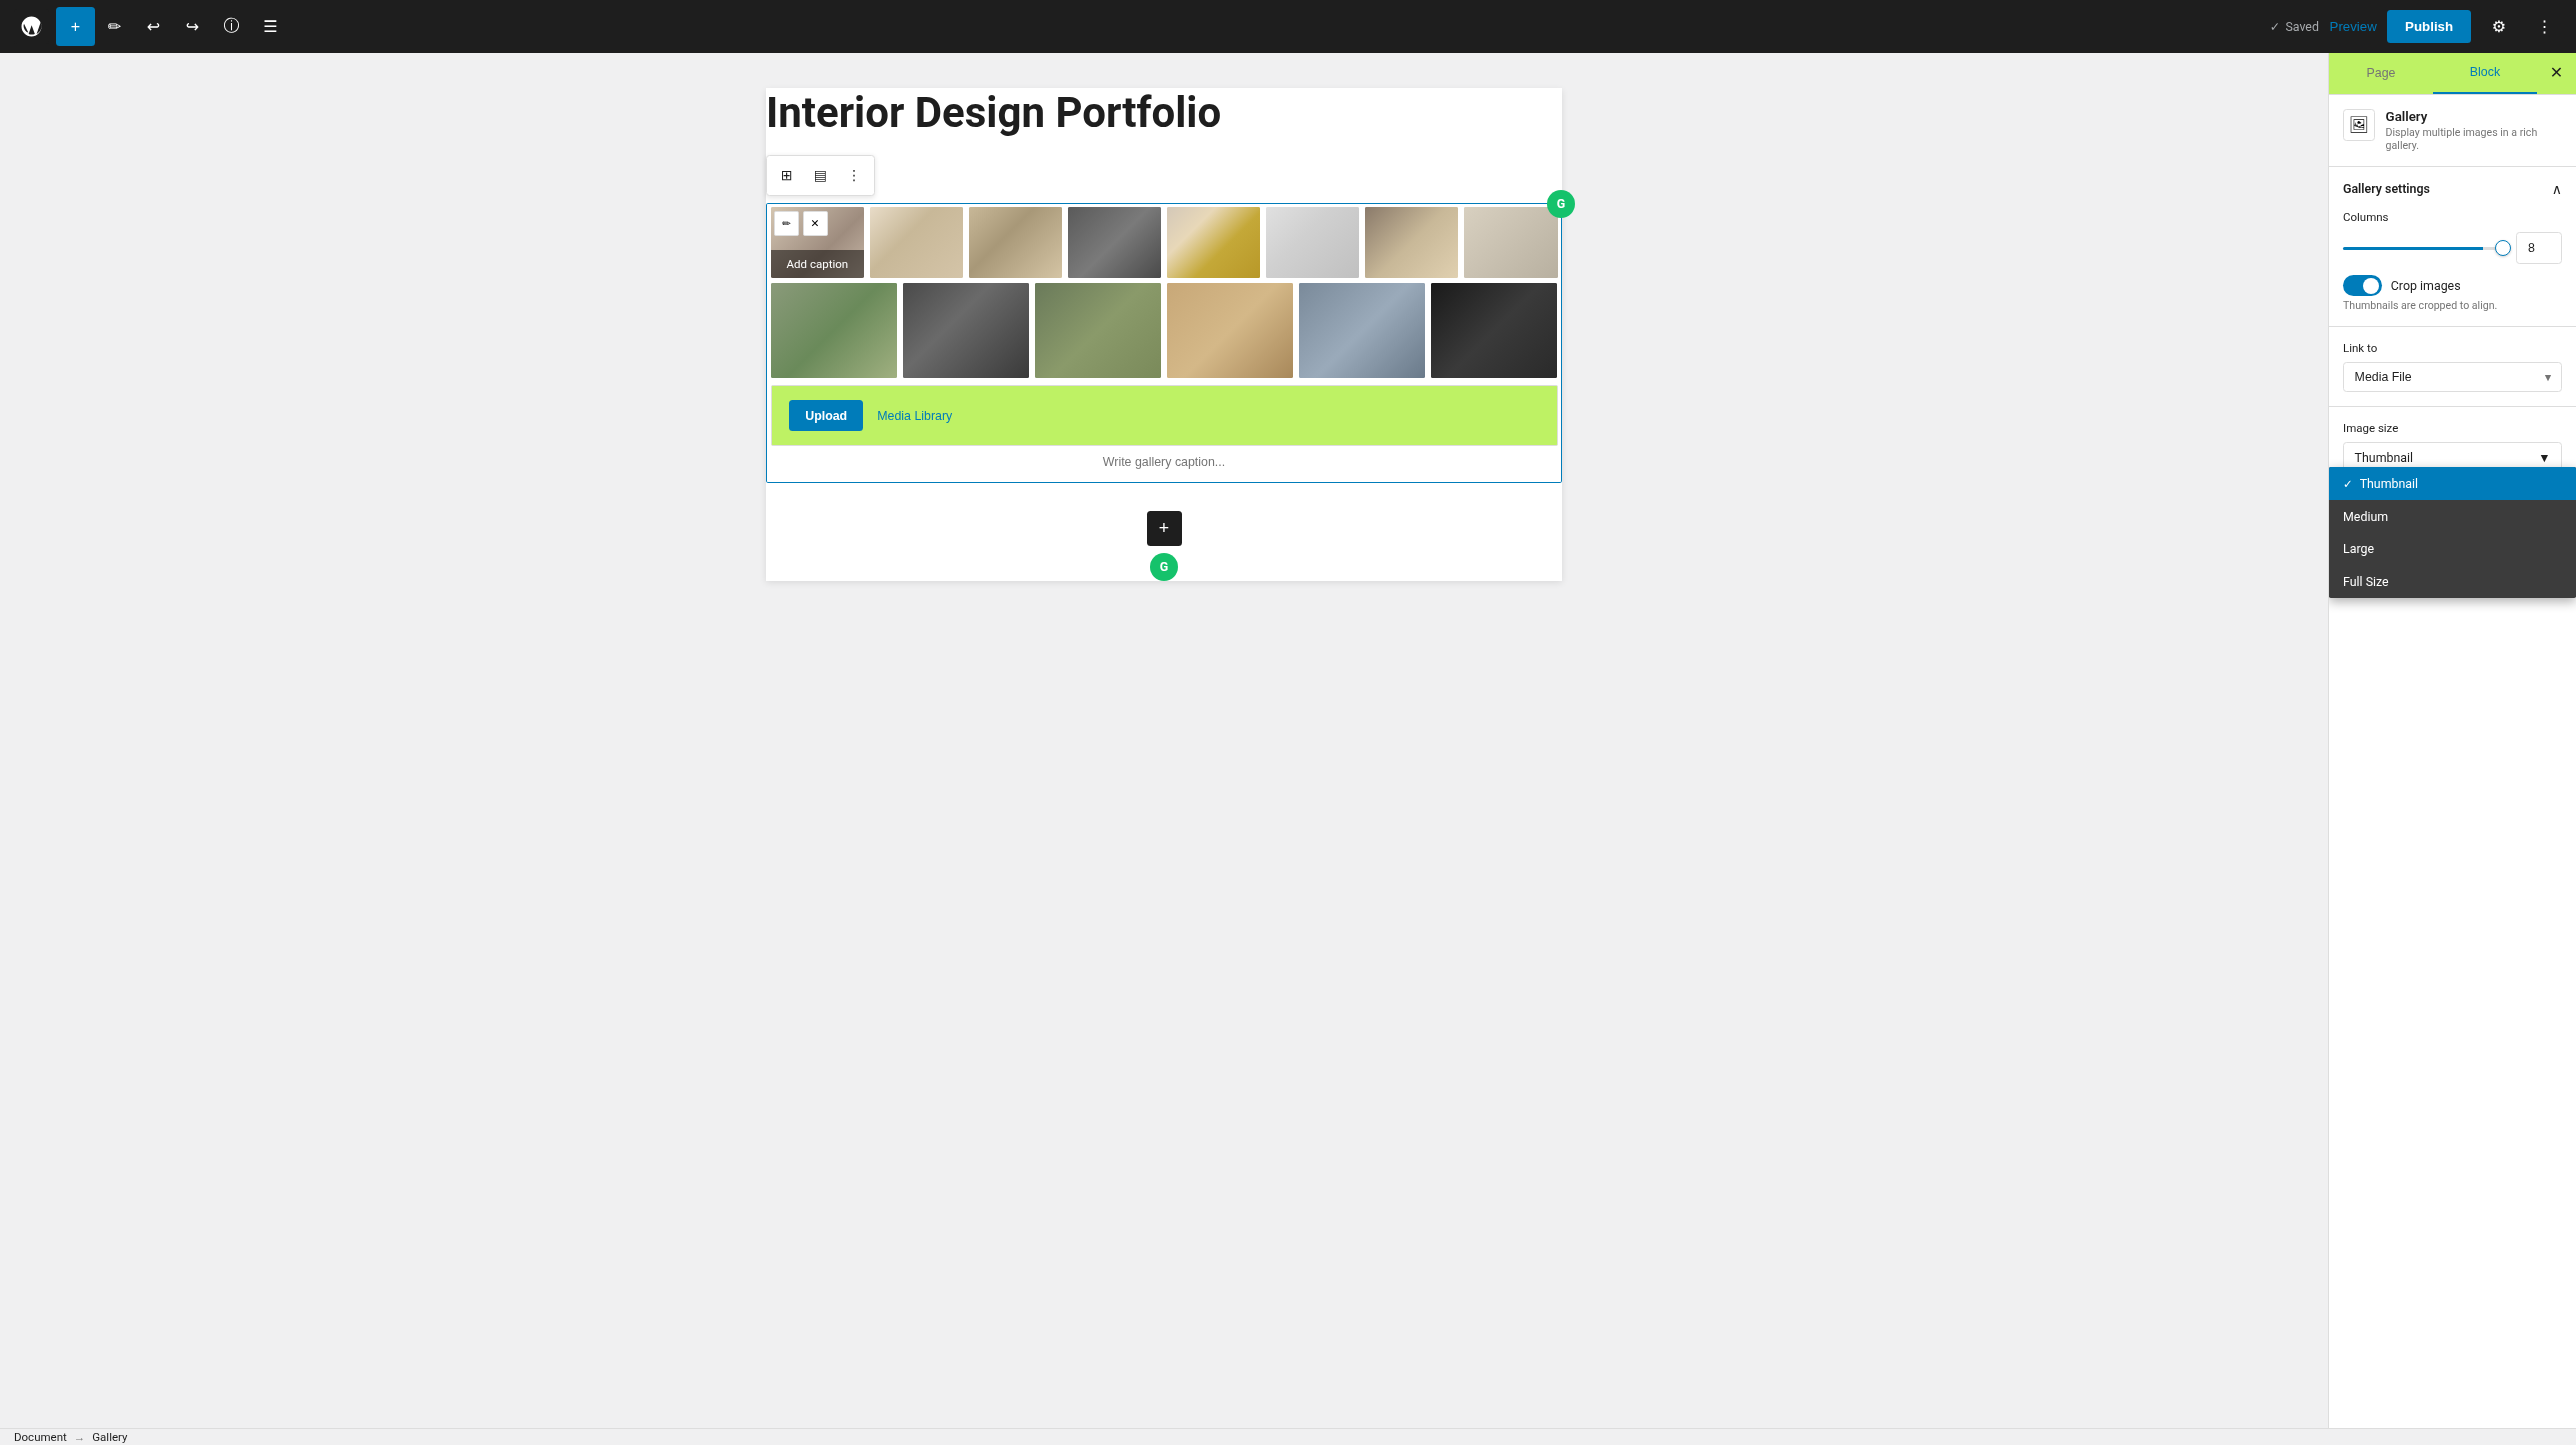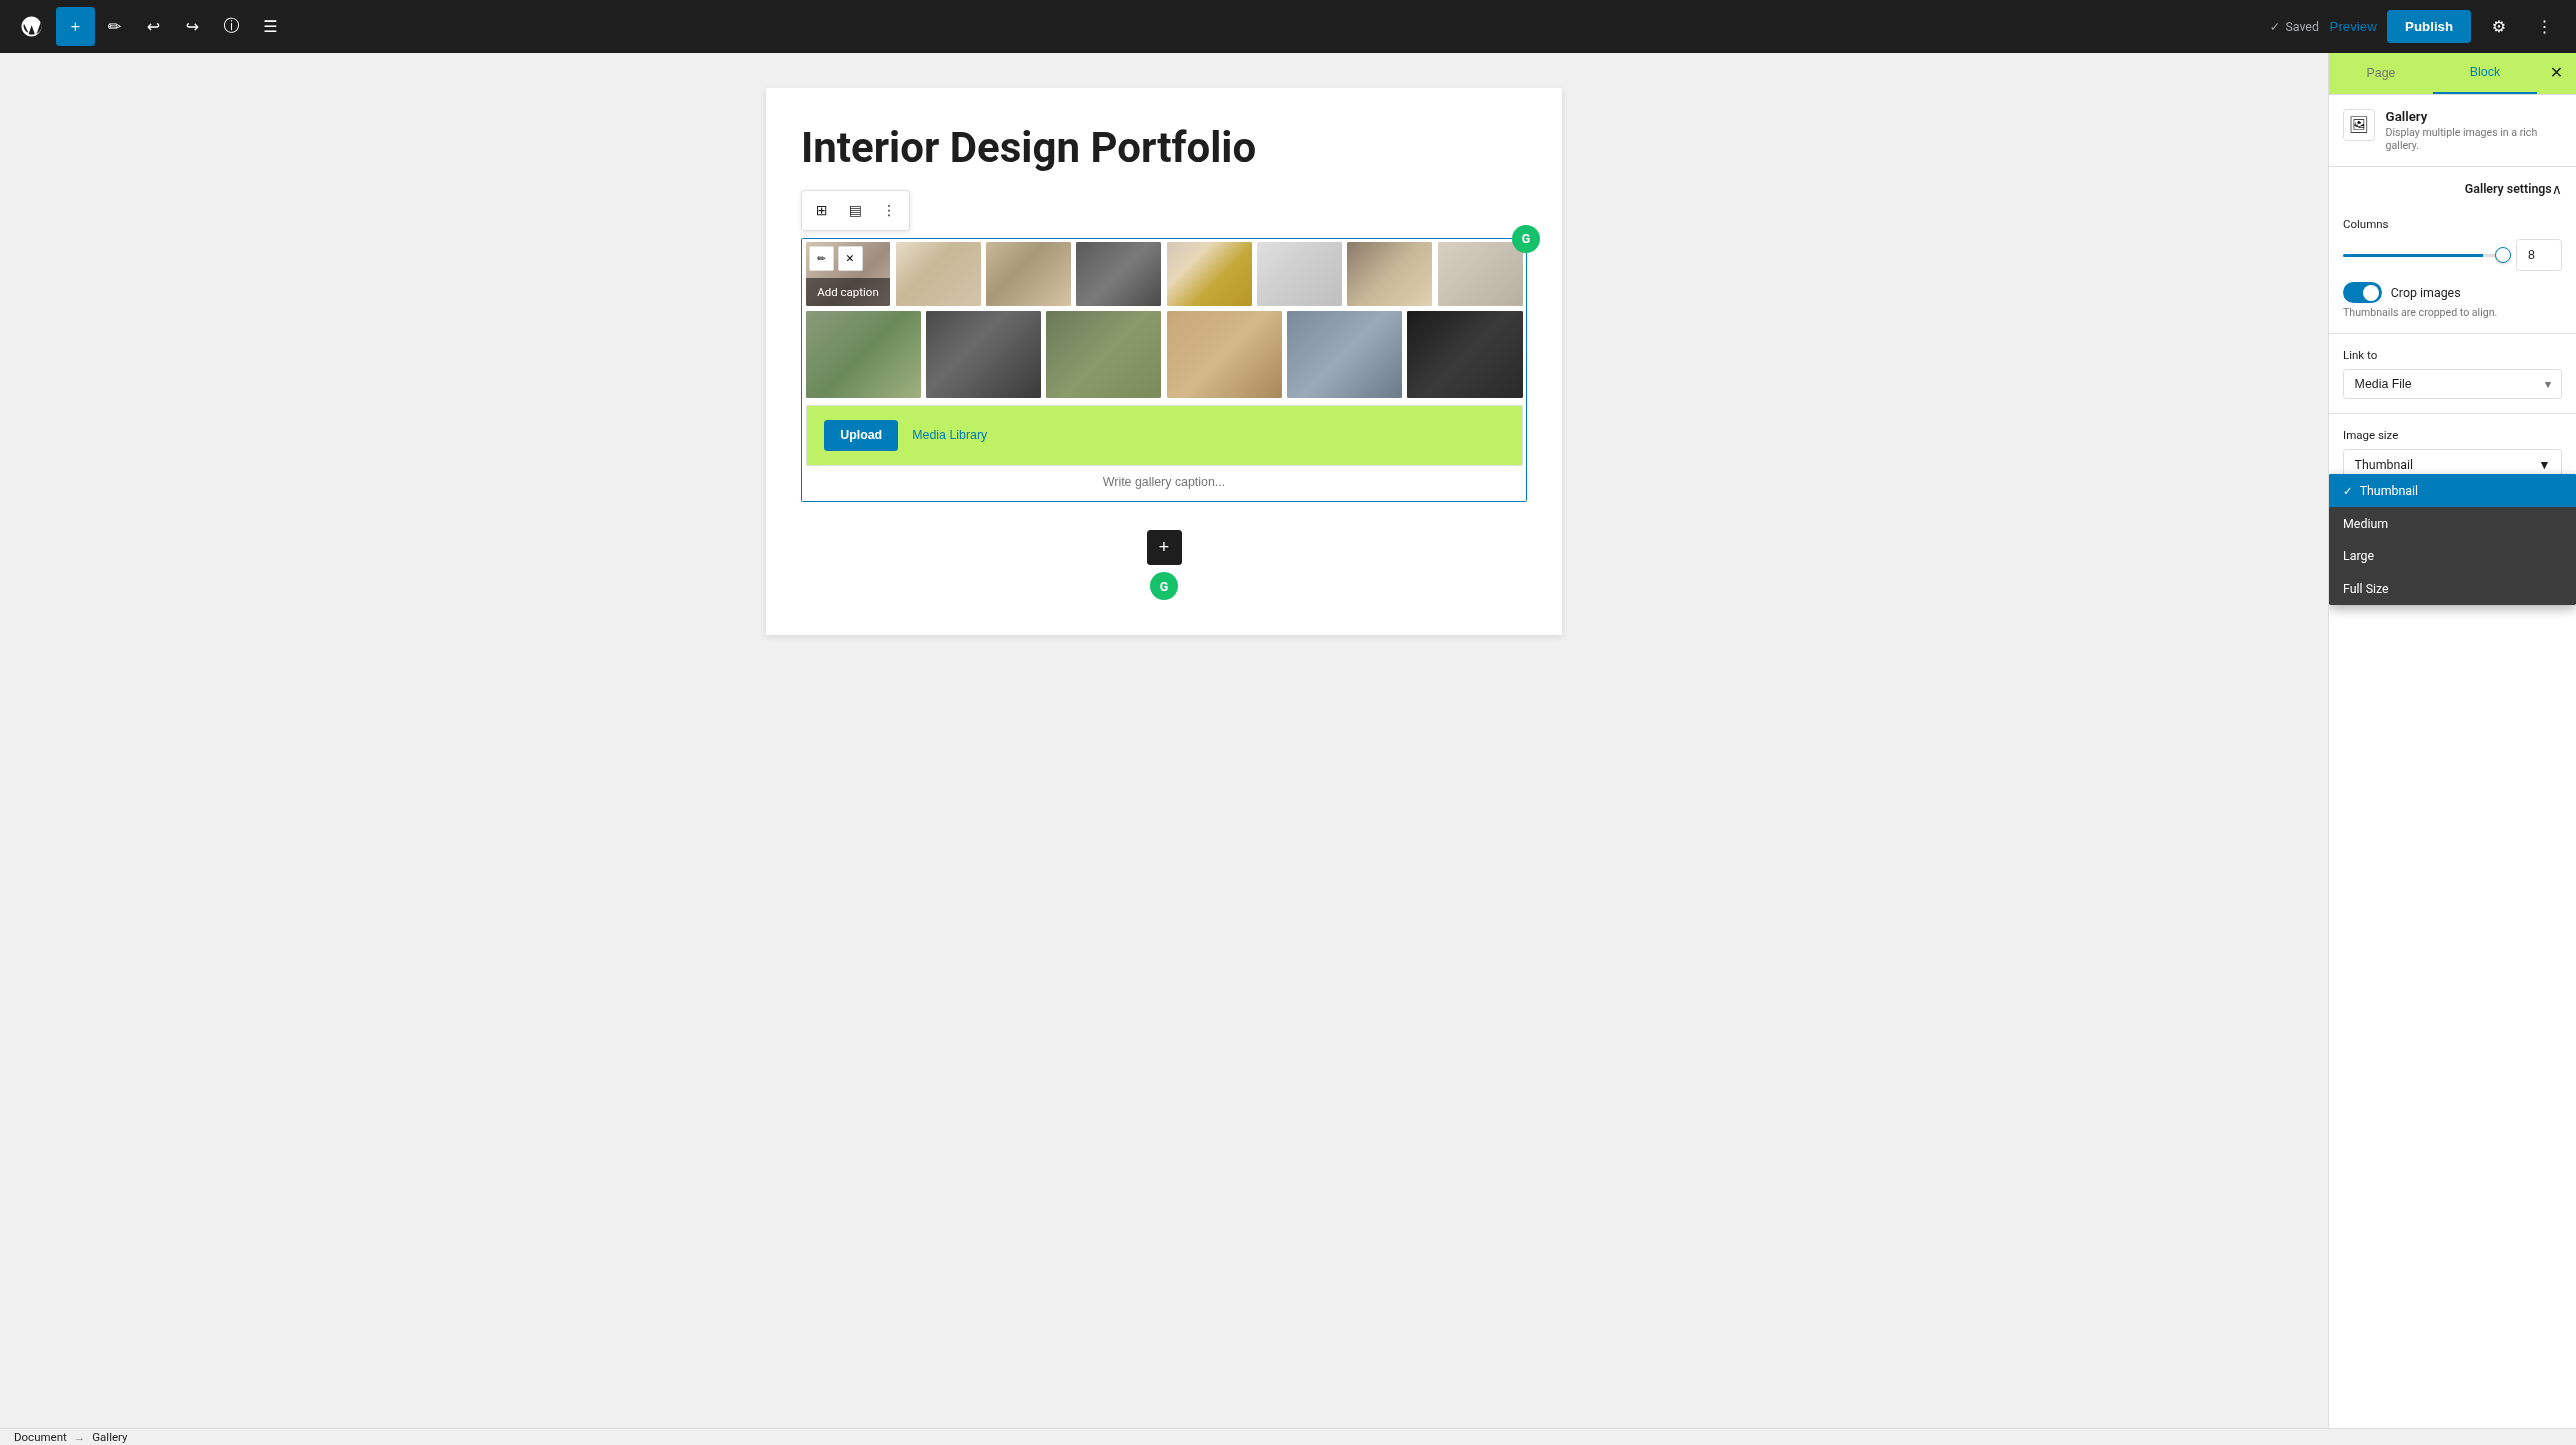--- a/index.html
+++ b/index.html
@@ -33,21 +33,21 @@
     .main-layout {
       display: flex; margin-top: 53px; height: calc(1445px - 53px);
     }
 
     
     .editor-area {
       flex: 1; overflow-y: auto; background: #f0f0f1; padding: 35px 53px;
       position: relative;
     }
     .page-content {
-      max-width: 796px; margin: 0 auto; background: white; padding: 35px;
+      max-width: 796px; margin: 0 auto; background: white; 
       box-shadow: 0 1.8px 7px rgba(0,0,0,0.1);
     }
     .page-title {
       font-size: 42px; font-weight: 700; color: #1e1e1e; margin-bottom: 17.7px;
     }
 
     
     .block-toolbar {
       display: flex; align-items: center; background: white; border: 0.9px solid #ddd;
       border-radius: 3.5px; padding: 3.5px; gap: 1.8px; width: fit-content; margin-bottom: 7px;
@@ -147,22 +147,22 @@
       flex-shrink: 0;
     }
     .gallery-block-title { font-size: 13.3px; font-weight: 600; color: #1e1e1e; }
     .gallery-block-desc { font-size: 10.6px; color: #757575; margin-top: 1.8px; }
 
     
     .settings-section {
       padding: 14px; border-bottom: 0.9px solid #ddd;
     }
     .settings-section-header {
-      display: flex; justify-content: flex-end; align-items: center;
-      margin-bottom: 20px;
+      display: flex; justify-content: space-between; align-items: center;
+      margin-bottom: 13px;
     }
     .settings-section-title { font-size: 12.4px; font-weight: 600; color: #1e1e1e; }
     .settings-section-toggle { font-size: 14px; color: #1e1e1e; cursor: pointer; }
 
     
     .columns-label { font-size: 11.5px; color: #1e1e1e; margin-bottom: 8.8px; }
     .columns-row { display: flex; align-items: center; gap: 8.8px; }
     .slider-container { flex: 1; position: relative; height: 17.7px; display: flex; align-items: center; }
     .slider-track { width: 100%; height: 3.5px; background: #ddd; border-radius: 1.8px; position: relative; }
     .slider-fill { width: 85%; height: 3.5px; background: #007cba; border-radius: 1.8px 0 0 1.8px; }

